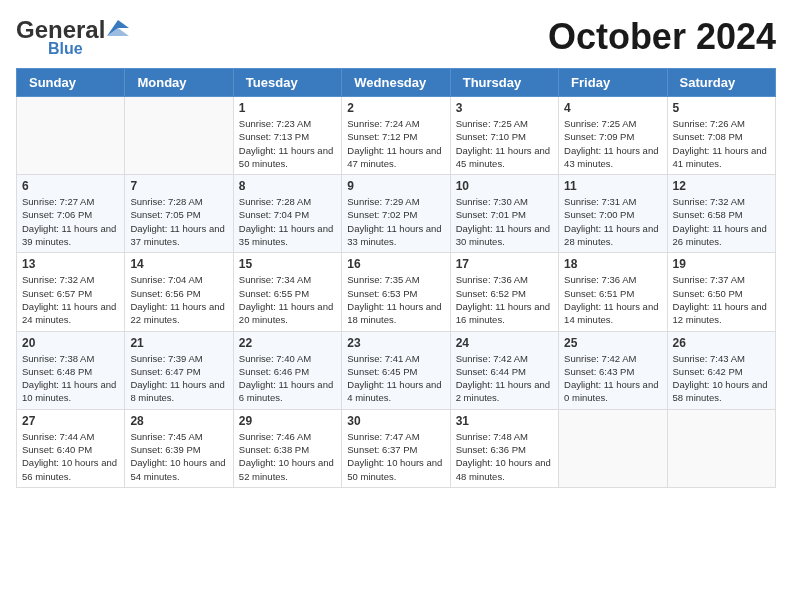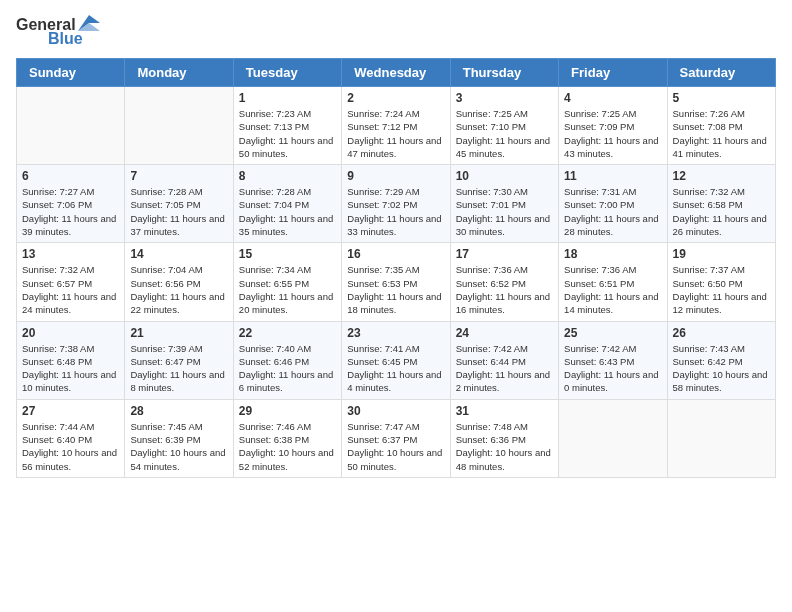--- a/index.html
+++ b/index.html
@@ -75,29 +75,30 @@
     .empty-cell {
       background: #f9f9f9 !important;
     }
   </style>
 </head>
 <body>
 
 <div class="header">
   <div class="logo">
     <div style="display:flex;align-items:center;">
-      <span style="font-size:16px;font-weight:bold;color:#333;">General</span>
+      <span style="font-size:24px;font-weight:bold;color:#333;">General</span>
       <svg width="22" height="16" viewBox="0 0 22 16" style="margin-left:2px;margin-top:-4px;">
         <polygon points="0,16 11,0 22,8 11,8" fill="#3a7abf"></polygon>
         <polygon points="0,16 11,8 22,16" fill="#5590cc" opacity="0.6"></polygon>
       </svg>
     </div>
     <span style="font-size:16px;font-weight:bold;color:#3a7abf;margin-top:-4px;margin-left:32px;">Blue</span>
   </div>
   <div class="title-area">
+    <div class="month-title">October 2024</div>
   </div>
 </div>
 
 <table class="calendar">
   <thead>
     <tr>
     <th>Sunday</th>
         <th>Monday</th>
         <th>Tuesday</th>
         <th>Wednesday</th>

